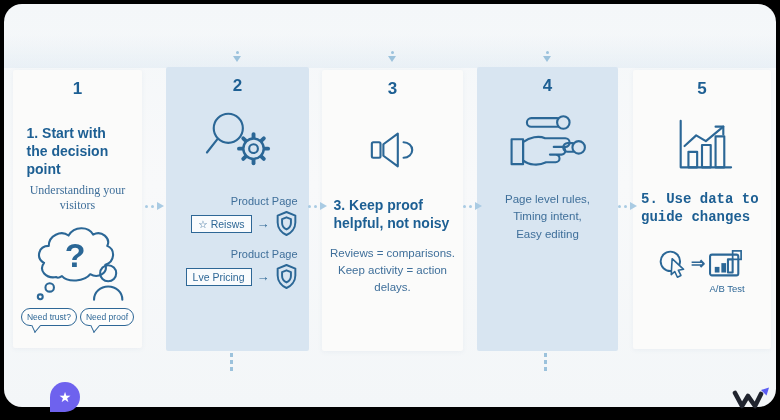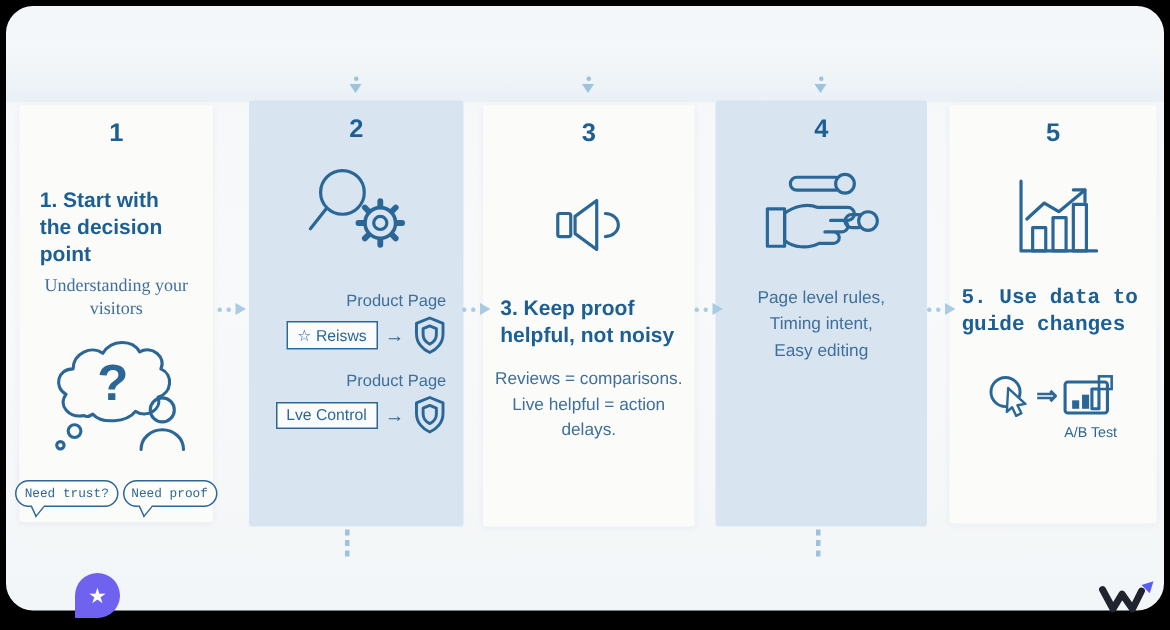--- a/index.html
+++ b/index.html
@@ -32,21 +32,21 @@
   .num{font-size:17px;font-weight:bold;color:#1d5f93;margin-top:9px;}
   .heading{font-weight:bold;color:#1d5f93;line-height:1.28;}
   .body-text{color:#3f6f9a;text-align:center;line-height:1.5;white-space:pre-line;font-size:11.5px;}
   svg{display:block;}
   .stroke{stroke:#2b6796;fill:none;stroke-width:2.2;stroke-linecap:round;stroke-linejoin:round;}
 
   
   #col1 .heading{margin-top:26px;width:102px;font-size:14px;}
   #col1 .subtitle{margin-top:4px;width:102px;font-size:12px;color:#3f6f9a;text-align:center;line-height:1.3;font-family:Liberation Serif, serif;}
   #col1 .cloud{margin-top:2px;}
-  .bubble-row{display:flex;gap:3px;margin-top:14px;font-family:Liberation Mono, monospace;}
+  .bubble-row{display:flex;gap:3px;margin-top:2px;}
   .bubble{
     position:relative;border:1.3px solid #2e6796;border-radius:10px;
     background:#fdfdfc;color:#2e6796;font-size:8.5px;padding:3px 5px;white-space:nowrap;
   }
   .bubble::after{
     content:"";position:absolute;left:10px;bottom:-4.6px;width:7px;height:7px;
     background:#fdfdfc;border-right:1.3px solid #2e6796;border-bottom:1.3px solid #2e6796;
     transform:rotate(65deg) skewX(25deg);
   }
 
@@ -156,41 +156,41 @@
         </span>
       <span class="chip-arrow">→</span>
       <svg width="23" height="27" viewBox="0 0 26 30">
         <path class="stroke" stroke-width="2" d="M13,2 L23,6 V14 C23,21 18,26 13,28 C8,26 3,21 3,14 V6 Z"></path>
         <path class="stroke" stroke-width="1.6" d="M13,8 L18,10 V14.5 C18,18 15.5,20.5 13,21.7 C10.5,20.5 8,18 8,14.5 V10 Z"></path>
       </svg>
     </div>
     <div class="row-label">Product Page</div>
     <div class="chip-row">
       <span class="chip">
-          <span>Lve Control</span>
+          <span>Lve Pricing</span>
         </span>
       <span class="chip-arrow">→</span>
       <svg width="23" height="27" viewBox="0 0 26 30">
         <path class="stroke" stroke-width="2" d="M13,2 L23,6 V14 C23,21 18,26 13,28 C8,26 3,21 3,14 V6 Z"></path>
         <path class="stroke" stroke-width="1.6" d="M13,8 L18,10 V14.5 C18,18 15.5,20.5 13,21.7 C10.5,20.5 8,18 8,14.5 V10 Z"></path>
       </svg>
     </div>
   </div>
 </div>
 
 <div class="col white" id="col3">
   <div class="num">3</div>
   <svg class="icon" width="58" height="50" viewBox="0 0 60 52">
     <rect class="stroke" x="8" y="18" width="9" height="16" rx="1.5"></rect>
     <polygon class="stroke" points="20,20 35,9 35,43 20,32"></polygon>
     <path class="stroke" d="M41,18 a9,8 0 0 1 0,16"></path>
   </svg>
   <div class="heading">3. Keep proof helpful, not noisy</div>
   <div class="body-text">Reviews = comparisons.
-Live helpful = action delays.</div>
+Keep activity = action delays.</div>
 </div>
 
 <div class="col blue" id="col4">
   <div class="num">4</div>
   <svg class="icon" width="92" height="70" viewBox="0 0 96 72">
     <rect class="stroke" x="26" y="8" width="36" height="9" rx="4.5"></rect>
     <circle cx="64" cy="12.5" r="6.5" fill="#d8e5f1" stroke="#2b6796" stroke-width="2.2"></circle>
     <rect class="stroke" x="10" y="30" width="12" height="26"></rect>
     <path class="stroke" d="M22,33 C29,28 38,26 45,29 L66,29 a4.5,4.5 0 0 1 0,9 H54 h8 a4,4 0 0 1 0,8 H50 h6 a4,4 0 0 1 0,8 H46 C38,58 28,57 22,52 Z"></path>
     <rect class="stroke" x="64" y="34" width="14" height="9" rx="4.5"></rect>

